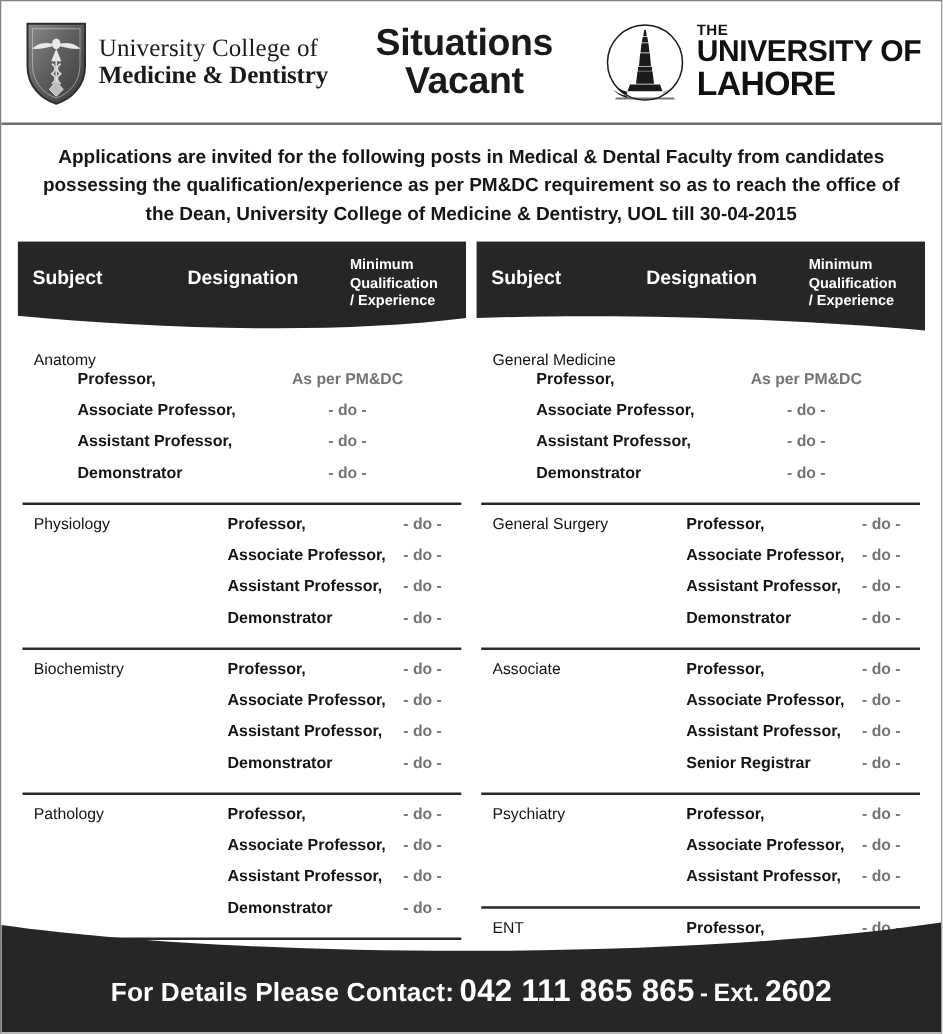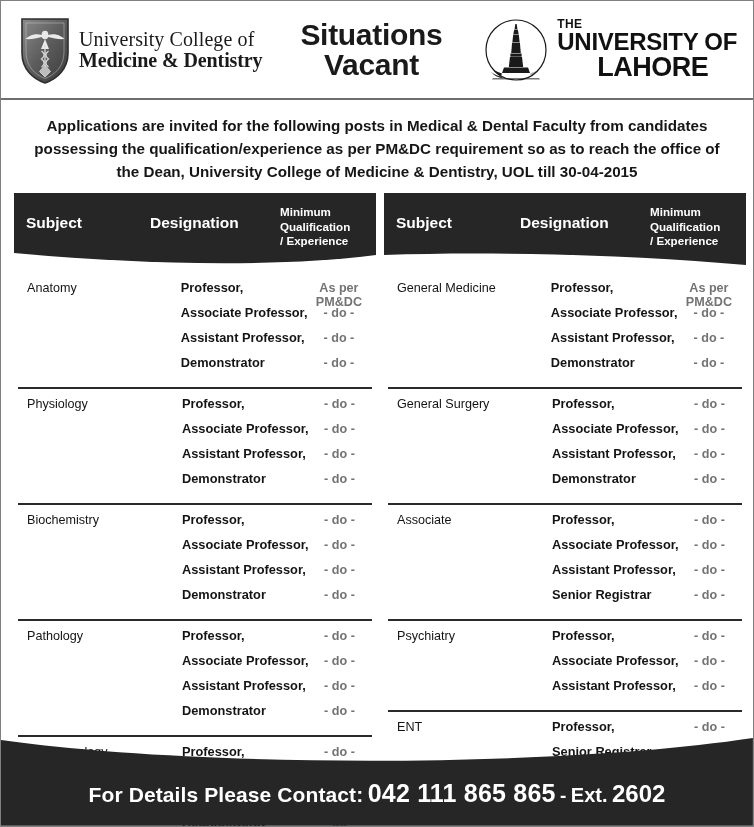--- a/index.html
+++ b/index.html
@@ -64,21 +64,21 @@
     gap: 9px;
     justify-content: center;
   }
   .uol-words {
     color: #111;
     line-height: 1.0;
     text-align: left;
   }
   .uol-the { font-size: 12px; font-weight: bold; letter-spacing: .4px; }
   .uol-univ { font-size: 24px; font-weight: bold; letter-spacing: -.3px; }
-  .uol-lahore { font-size: 27px; font-weight: bold; letter-spacing: -.5px; margin-left: 40px; }
+  .uol-lahore { font-size: 27px; font-weight: bold; letter-spacing: -.5px; }
 
   
   #intro {
     padding: 14px 24px 10px 24px;
     text-align: center;
     font-size: 15.2px;
     font-weight: bold;
     line-height: 1.52;
     color: #161616;
   }
@@ -115,21 +115,21 @@
     flex: 1; font-size: 11.6px; font-weight: bold; line-height: 1.25;
     margin-top: 7px;
   }
 
   .tbody { padding: 0 4px 0 4px; }
   .grp {
     display: flex;
     padding: 7px 0 7px 0;
     border-top: 2px solid #2a2a2a;
   }
-  .grp.first { border-top: none; padding-top: 10px; }
+  .grp.first { border-top: none; padding-top: 10px; flex-direction: column; }
   .grp .c-subject {
     width: 120px;
     font-size: 12.6px;
     color: #141414;
     padding-left: 9px;
     box-sizing: border-box;
     line-height: 1.0;
     padding-top: 2px;
   }
   .grp .c-rows { flex: 1; display: flex; flex-direction: column; margin-left: 44px; }

